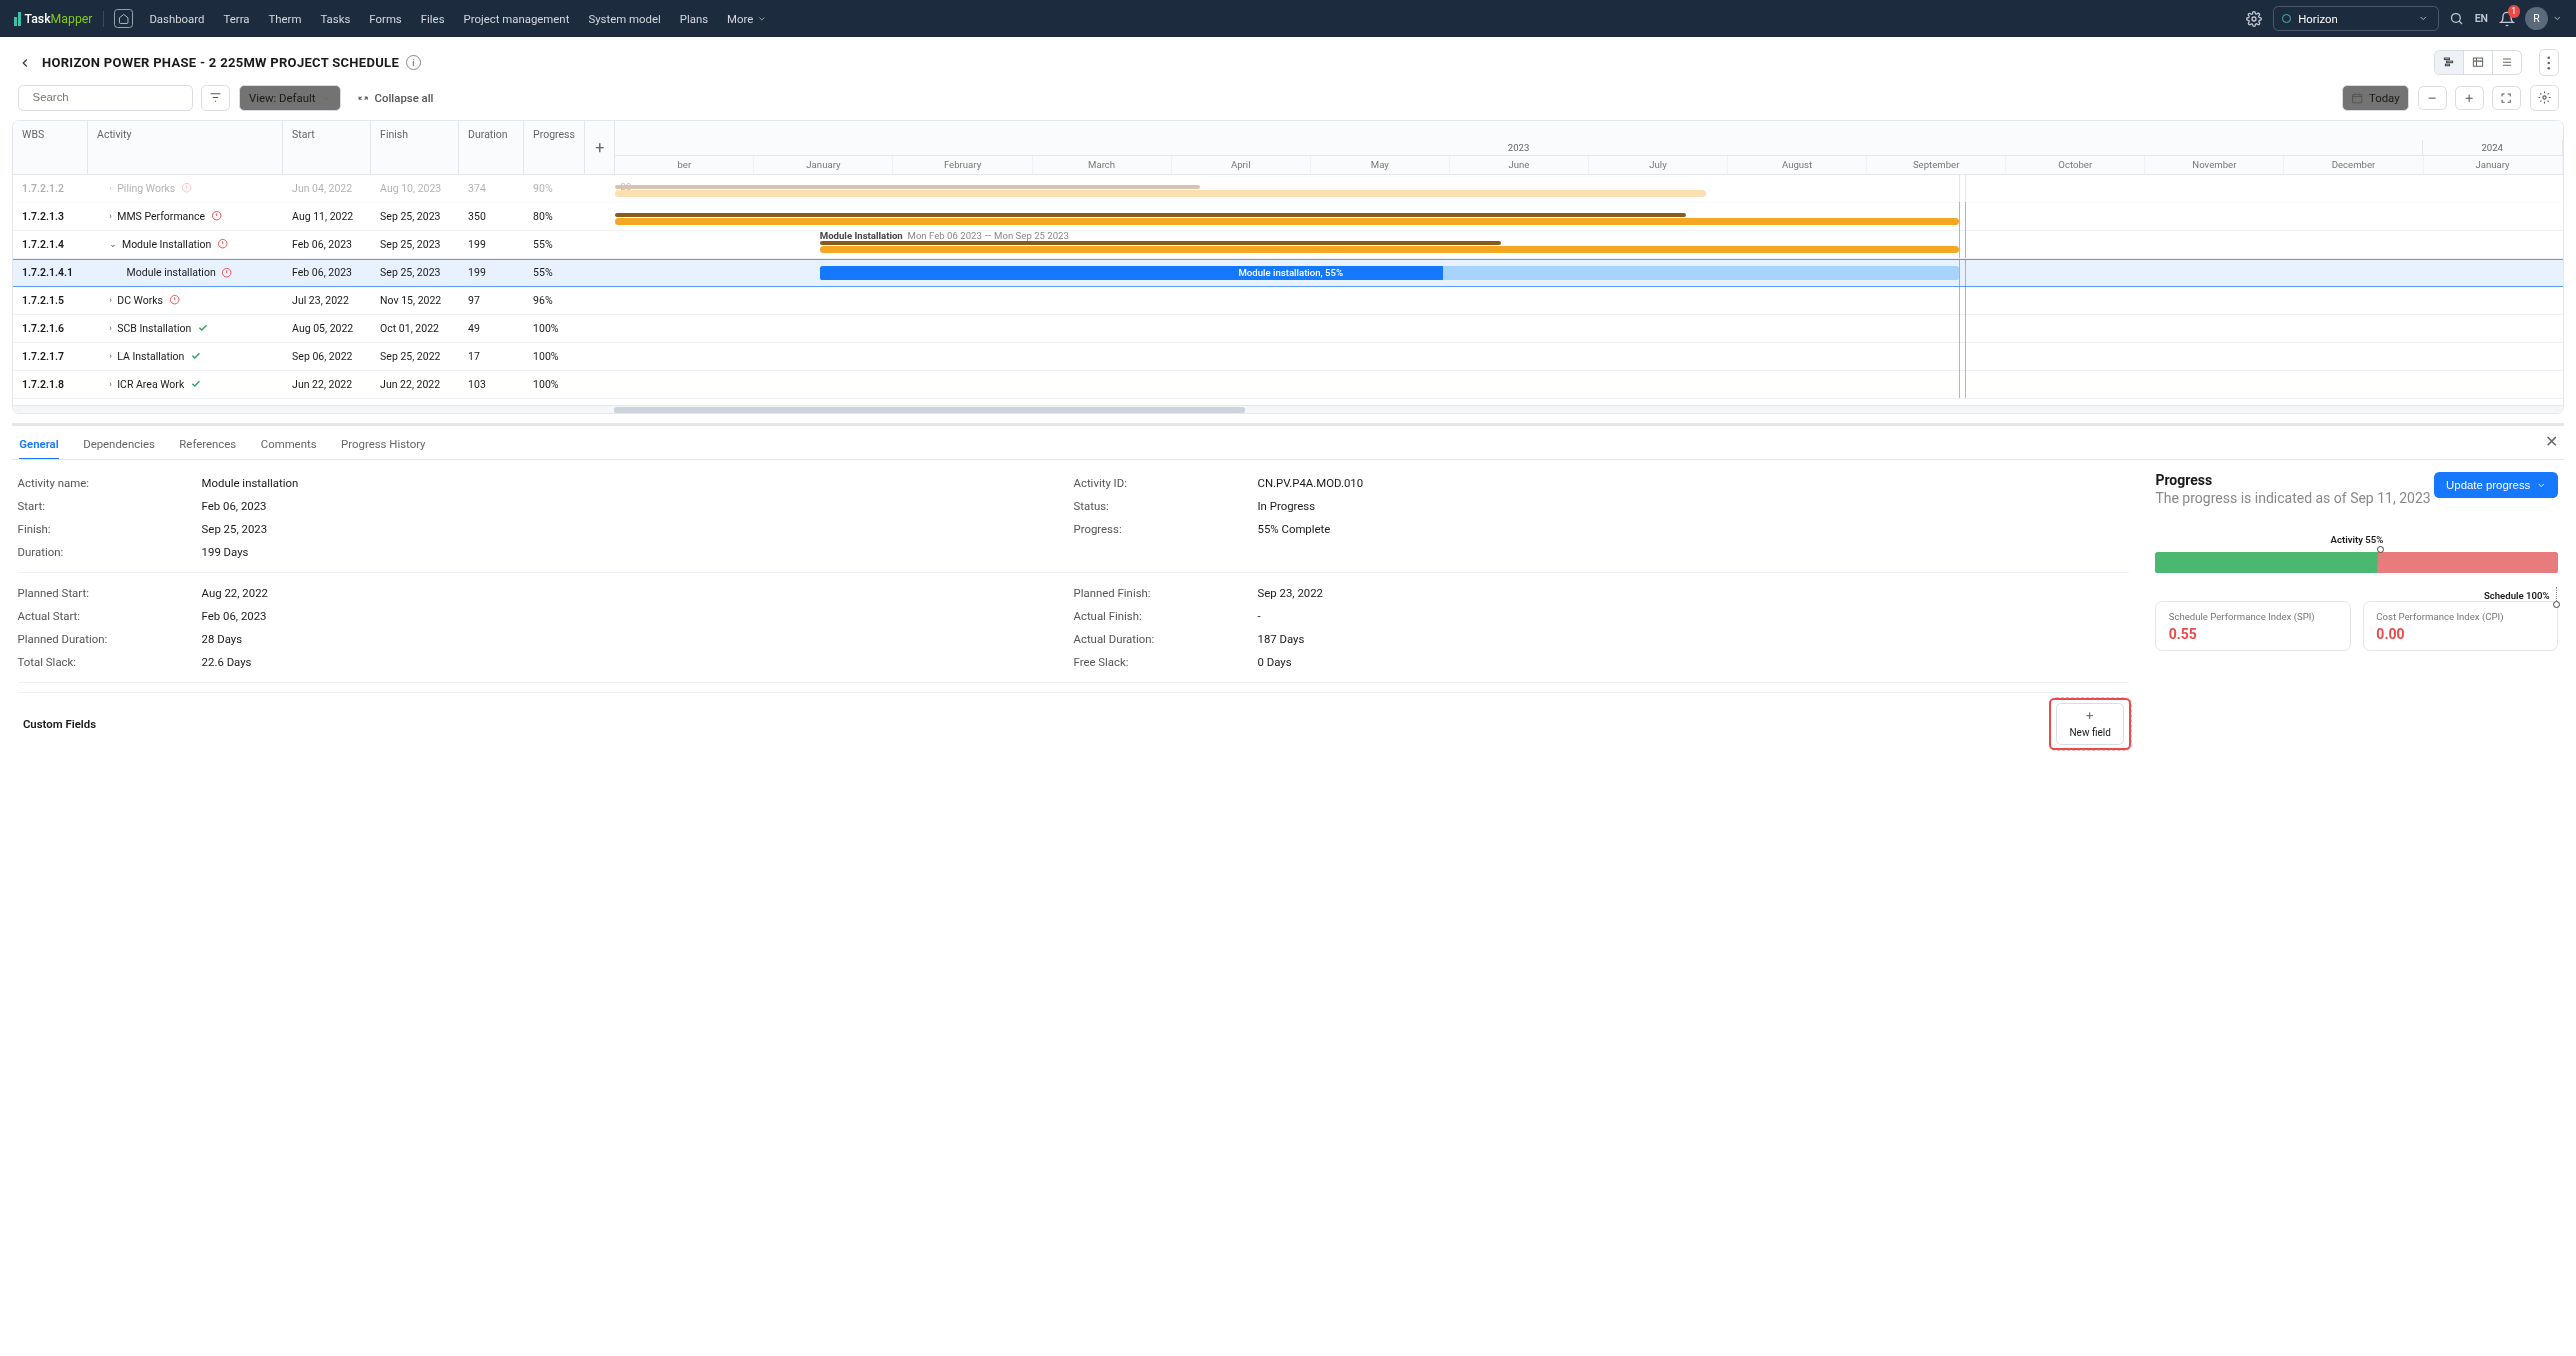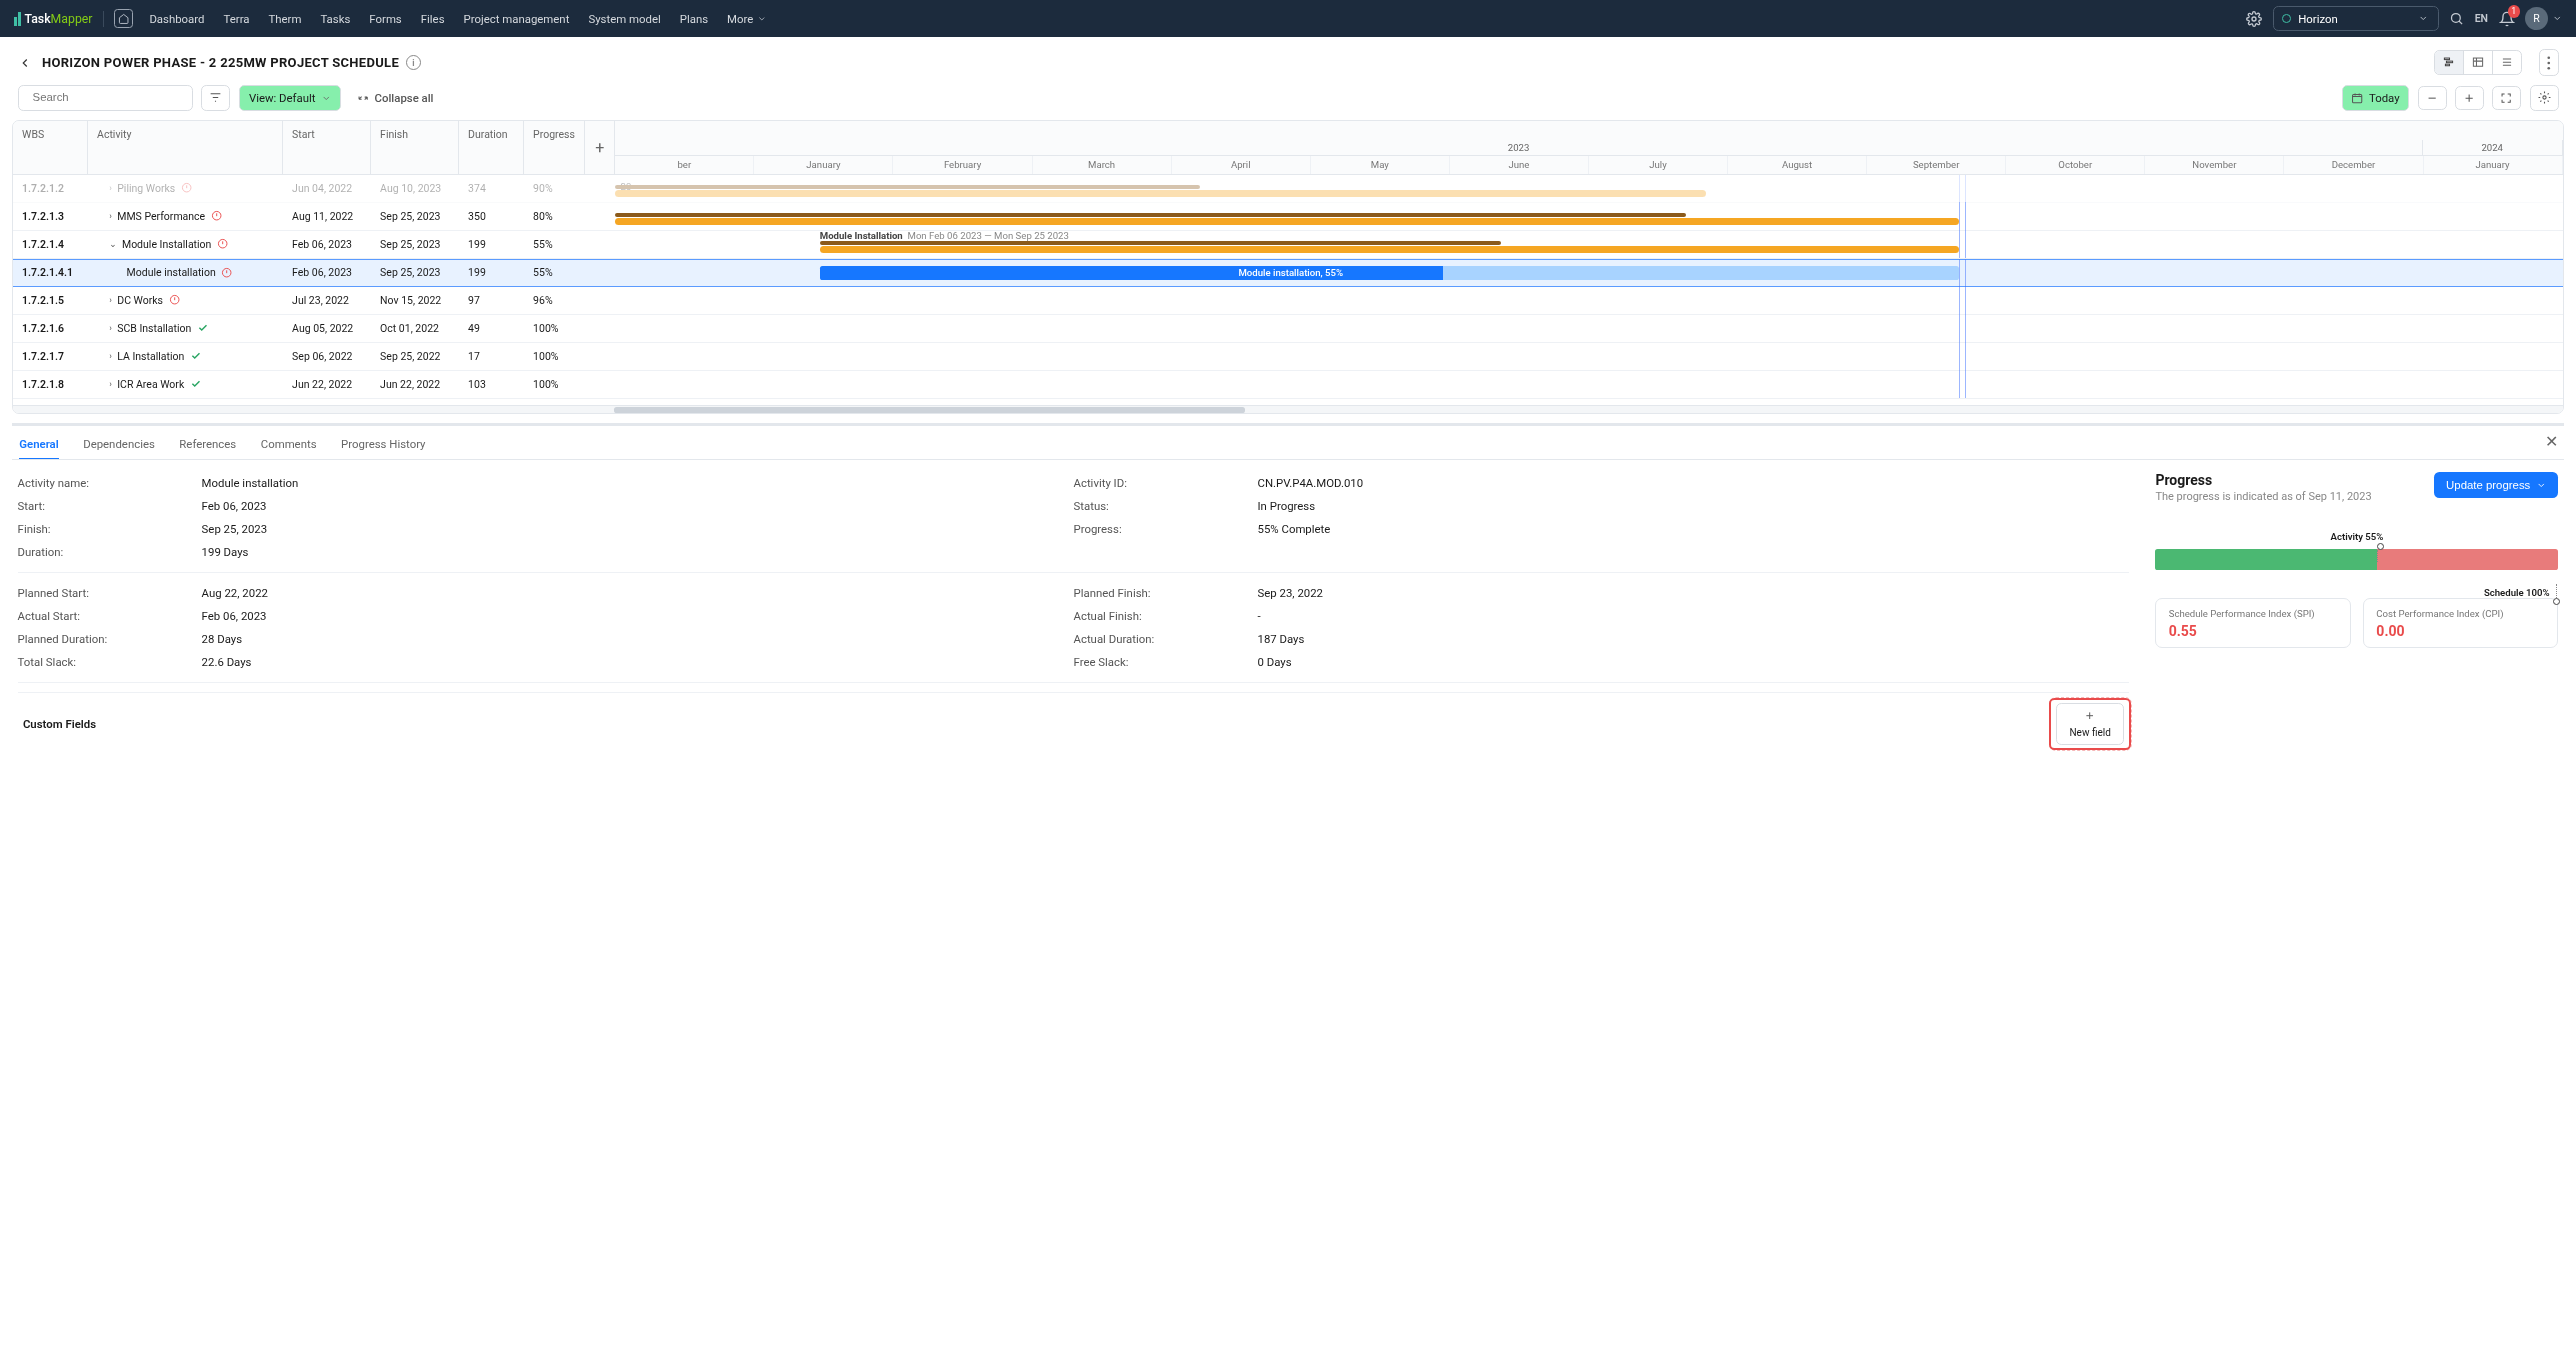--- a/index.html
+++ b/index.html
@@ -23,21 +23,21 @@
 .avatar { width:23px; height:23px; border-radius:50%; background:#5a6a7a; display:flex; align-items:center; justify-content:center; font-size:10.5px; cursor:pointer; }
 
 .page-header { display:flex; align-items:center; padding:12.3px 17.5px 8.8px; gap:10.5px; }
 .back-btn { cursor:pointer; color:#555; }
 .page-title { font-size:13px; font-weight:700; letter-spacing:0.3px; display:flex; align-items:center; gap:7px; }
 .info-circle { width:15px; height:15px; border:1.1px solid #888; border-radius:50%; display:flex; align-items:center; justify-content:center; font-size:8.8px; color:#888; cursor:pointer; }
 
 .toolbar { display:flex; align-items:center; padding:0 17.5px 8.8px; gap:8.8px; }
 .search-box { border:0.9px solid #d9dde2; border-radius:5.3px; padding:5.3px 8.8px; display:flex; align-items:flex-start; gap:5.3px; width:175px; }
 .search-box input { border:none; outline:none; font-size:11.4px; flex:1; }
-.btn-outline { border:0.9px solid #d9dde2; border-radius:5.3px; padding:5.3px 8.8px; display:flex; align-items:center; gap:5.3px; cursor:pointer; background:#86efac; font-size:11.4px;}
+.btn-outline { border:0.9px solid #d9dde2; border-radius:5.3px; padding:5.3px 8.8px; display:flex; align-items:center; gap:5.3px; cursor:pointer; background:#737373; font-size:11.4px;}
 .btn-icon { border:0.9px solid #d9dde2; border-radius:5.3px; padding:5.3px 7px; display:flex; align-items:center; justify-content:center; cursor:pointer; background:#fff;}
 .collapse-btn { display:flex; align-items:center; gap:5.3px; cursor:pointer; color:#555; font-weight:500; margin-left:7px; }
 .view-toggle { display:flex; border:0.9px solid #d9dde2; border-radius:5.3px; overflow:hidden; }
 .view-toggle div { padding:5.3px 7px; cursor:pointer; border-right:0.9px solid #d9dde2; }
 .view-toggle div:last-child { border-right:none; }
 .view-toggle .active { background:#eef1f5; }
 
 .gantt-wrap { border:0.9px solid #e3e7ec; border-radius:7px; margin:0 12.3px; overflow:hidden; }
 .gantt-header { display:flex; border-bottom:0.9px solid #e3e7ec; background:#fafbfc; font-size:10.5px; color:#666; }
 .gh-left { display:flex; }
@@ -81,21 +81,21 @@
 .detail-row { display:flex; padding:4.4px 0; font-size:11.4px; }
 .detail-row .lbl { width:184px; color:#555; }
 .detail-row .val { flex:1; }
 .two-col { display:flex; }
 .two-col > div { flex:1; }
 .section-break { border-top:0.9px solid #eef1f5; margin:8.8px 0; }
 
 .progress-panel { width:403px; }
 .prog-head { display:flex; justify-content:space-between; align-items:flex-start; }
 .prog-head h3 { font-size:14px; font-weight:700; }
-.prog-head .sub { font-size:11px; color:#888; margin-top:1.8px;text-align:center;}
+.prog-head .sub { font-size:14px; color:#888; margin-top:1.8px;text-align:center;}
 .upd-btn { background:#1677ff; color:#fff; border:none; border-radius:5.3px; padding:7px 12.3px; font-size:11.4px; font-weight:500; display:flex; align-items:center; gap:5.3px; cursor:pointer;}
 .prog-chart { margin-top:28px; position:relative; }
 .act-label { text-align:right; font-size:9.6px; font-weight:600; margin-right:175px;}
 .marker-dot { width:7px; height:7px; border:1.3px solid #444; border-radius:50%; background:#fff; position:absolute; }
 .dotline { border-left:1.8px dotted #888; position:absolute; }
 .prog-bar-wrap { display:flex; height:21px; margin-top:7px; border-radius:2.6px; overflow:hidden;}
 .pb-green { background:#4bb872; } .pb-red { background:#e87b7b; }
 .sched-label { text-align:right; font-size:9.6px; font-weight:600; margin-top:17.5px; margin-right:8.8px;}
 
 .metrics { display:flex; gap:12.3px; }

